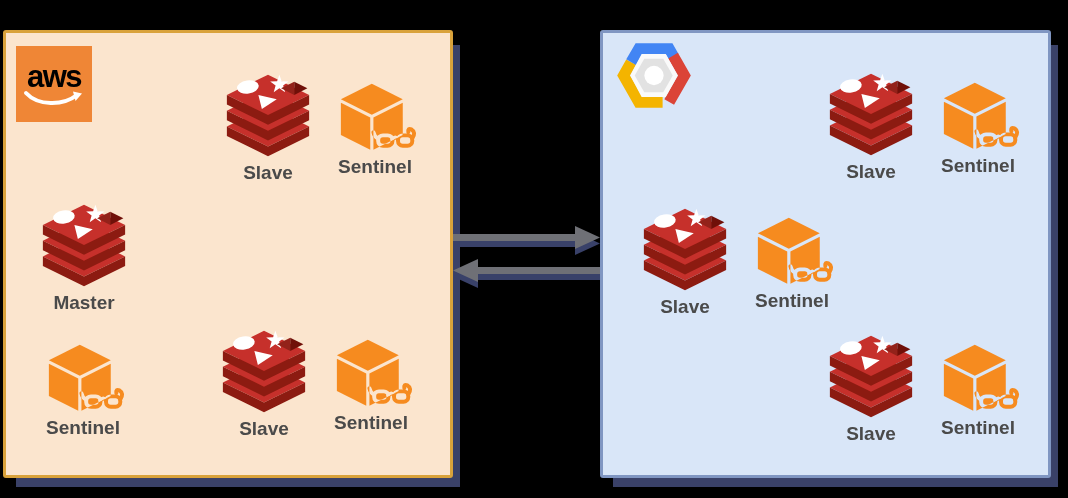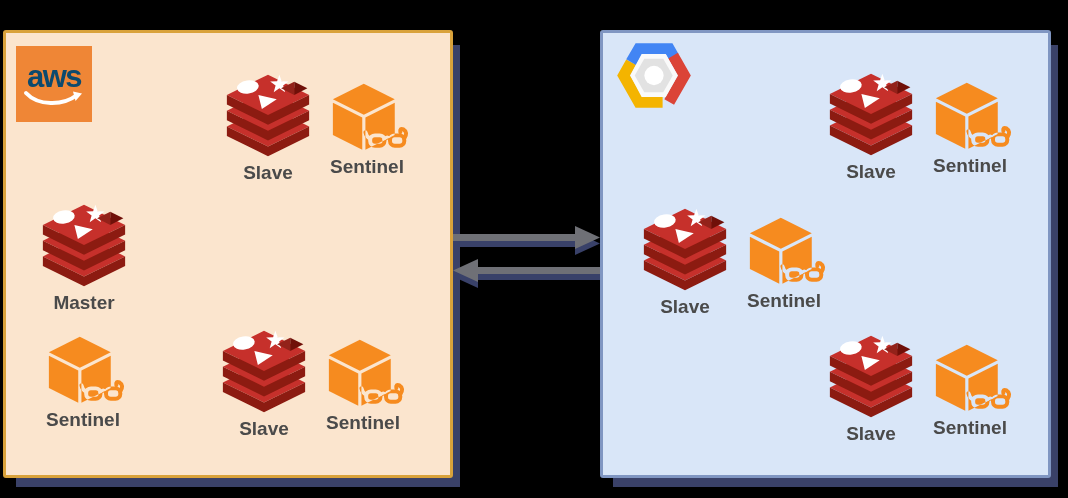--- a/index.html
+++ b/index.html
@@ -15,27 +15,27 @@
   }
   .region-aws  { left:3px;   width:444px; background:#FBE5CE; border-color:#D9A23B; --rbg:#FBE5CE; }
   .region-gcp  { left:600px; width:445px; background:#D9E6F8; border-color:#8096C2; --rbg:#D9E6F8; }
 
   .aws-logo {
     position:absolute; left:10px; top:13px; width:76px; height:76px;
     background:#EF8636; display:flex; flex-direction:column;
     align-items:center; justify-content:center;
   }
   .aws-text {
-    color:#0c4a6e; font-size:31px; font-weight:bold; letter-spacing:-1.5px;
+    color:#000000; font-size:31px; font-weight:bold; letter-spacing:-1.5px;
     line-height:1; margin-top:2px;
   }
   .aws-smile { margin-top:-2px; }
   .gcp-logo { position:absolute; left:14px; top:10px; }
 
-  .node-group { position:absolute; display:flex; gap:12px; align-items:flex-start; }
+  .node-group { position:absolute; display:flex; gap:20px; align-items:flex-start; }
   .g-a1 { left:218px; top:40px; }
   .g-a2 { left:34px;  top:170px;flex-direction:column; }
   .g-a3 { left:214px; top:296px; }
   .g-g1 { left:224px; top:39px; }
   .g-g2 { left:38px;  top:174px; }
   .g-g3 { left:224px; top:301px; }
 
   .node { display:flex; flex-direction:column; align-items:center; }
   .node.sentinel { padding-top:10px;align-items:center; }
   .redis-icon    { width:88px; height:84px; display:block; }

